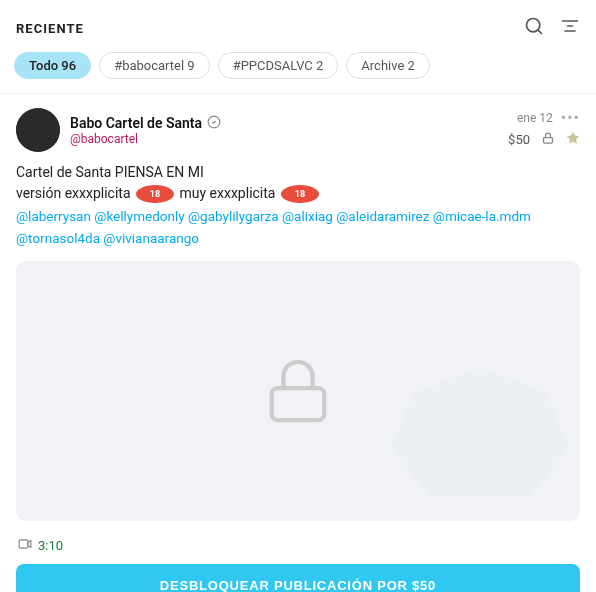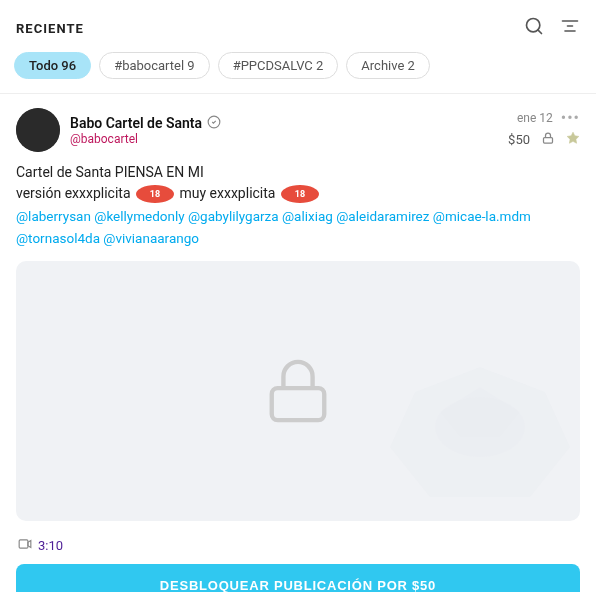--- a/index.html
+++ b/index.html
@@ -221,21 +221,21 @@
     .post-footer {
       background: #fff;
       padding: 8px 0 0 0;
     }
     .video-duration {
       display: flex;
       align-items: center;
       gap: 6px;
       padding: 8px 0 10px 2px;
       font-size: 13px;
-      color: #4c1d95;
+      color: #15803d;
     }
     .video-icon {
       font-size: 13px;
       color: #888;
     }
 
     
     .unlock-btn-container {
       padding: 0 0 16px 0;
     }

